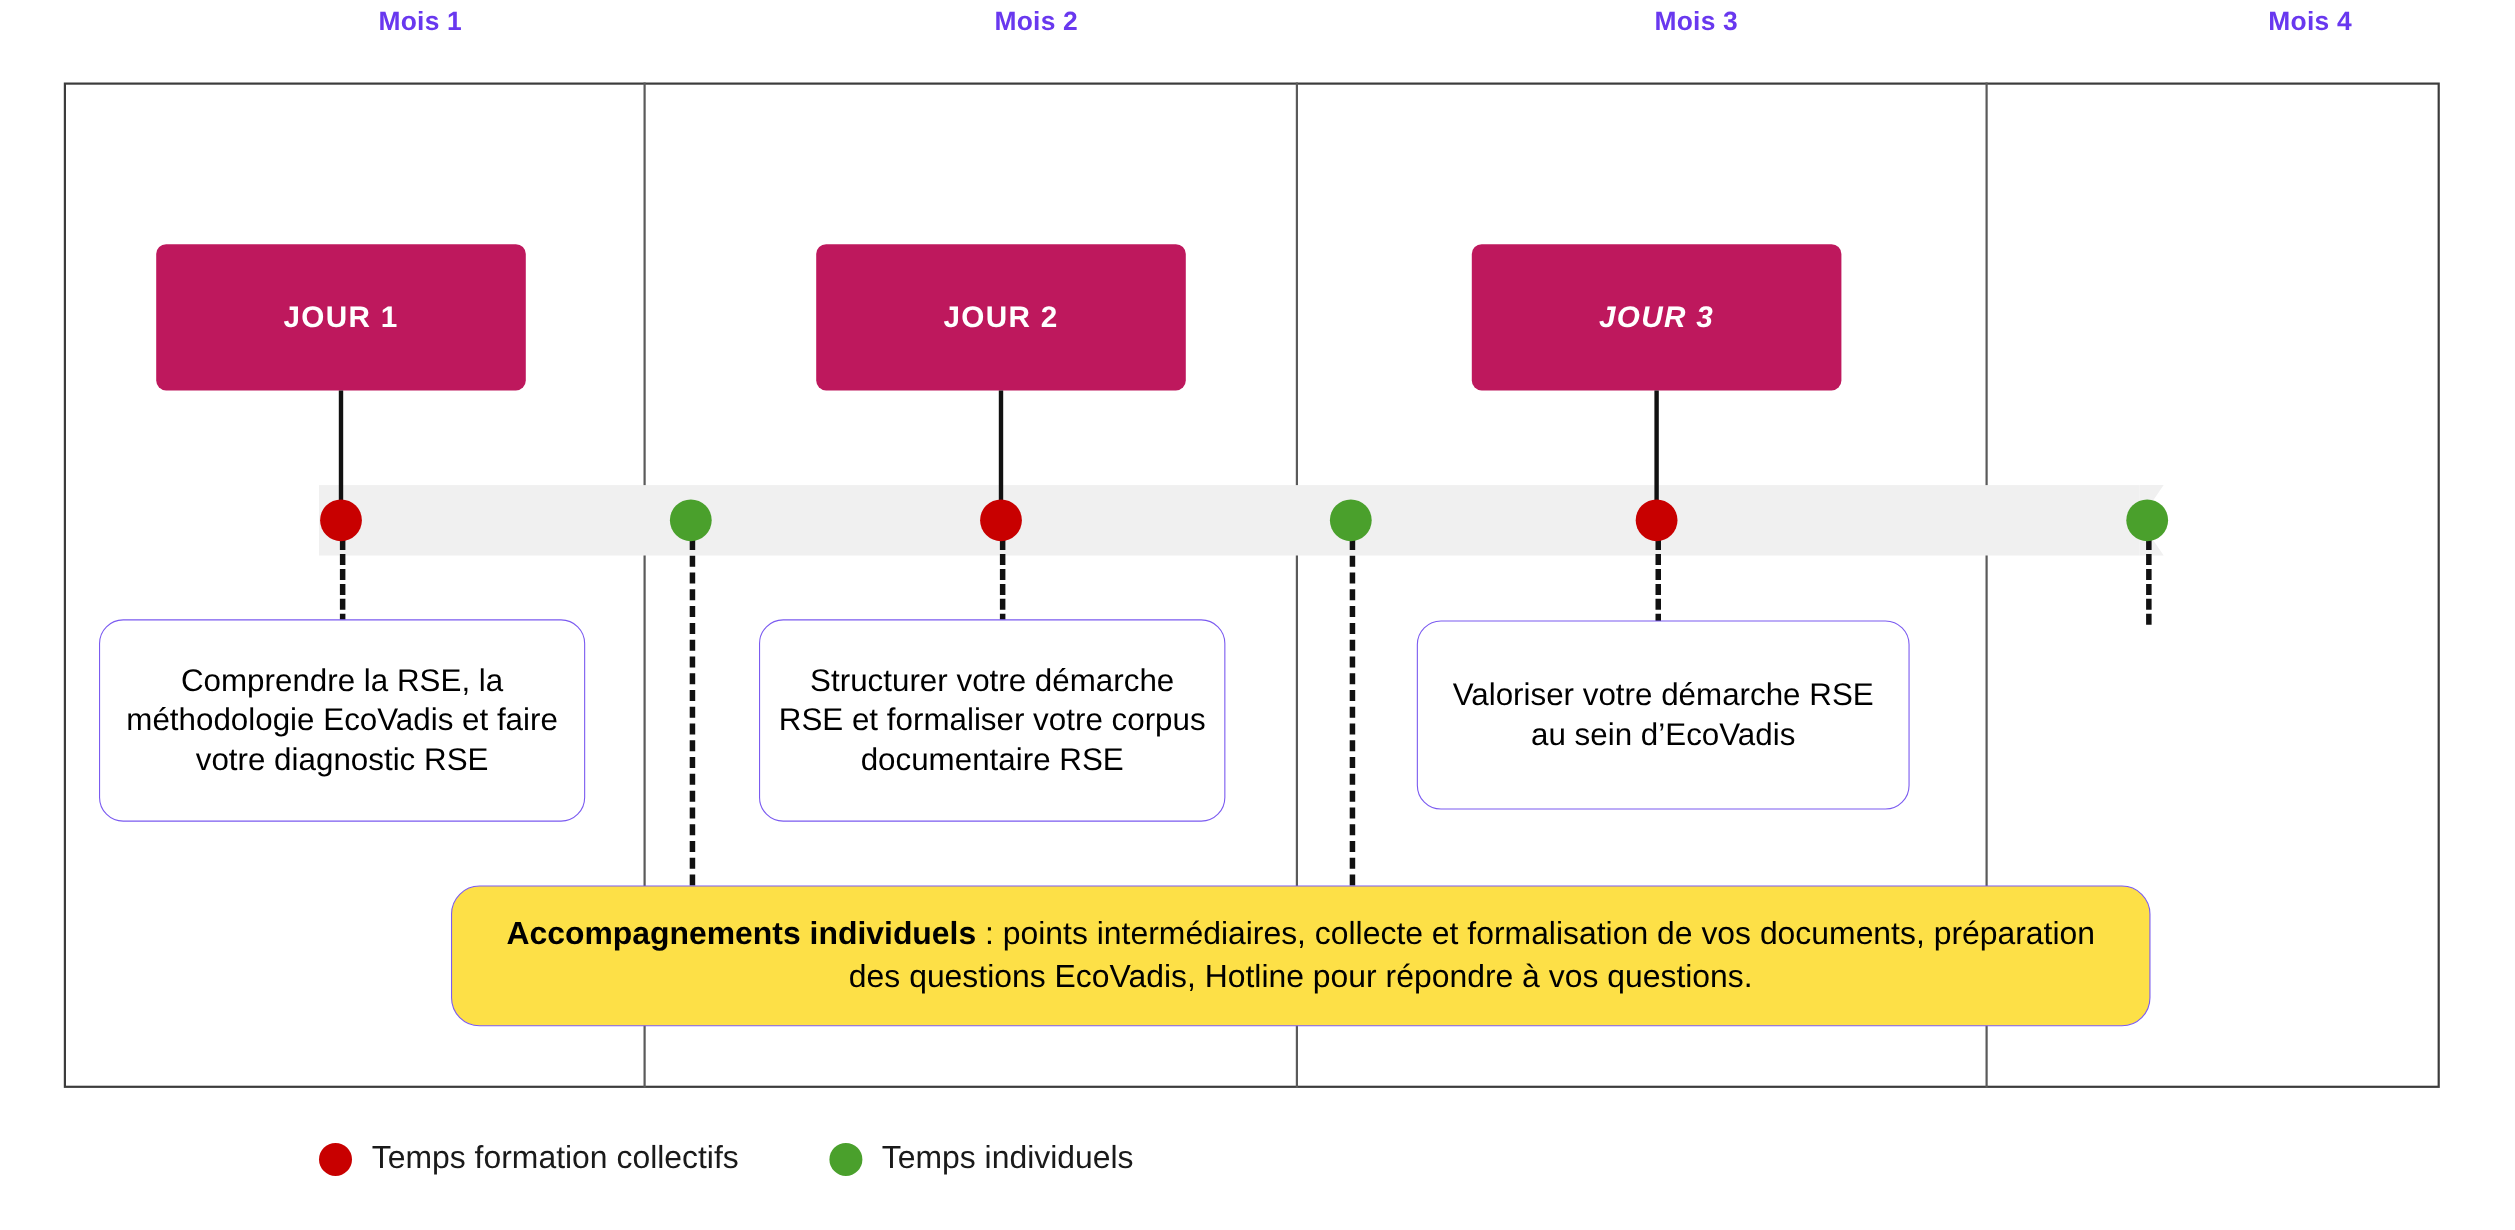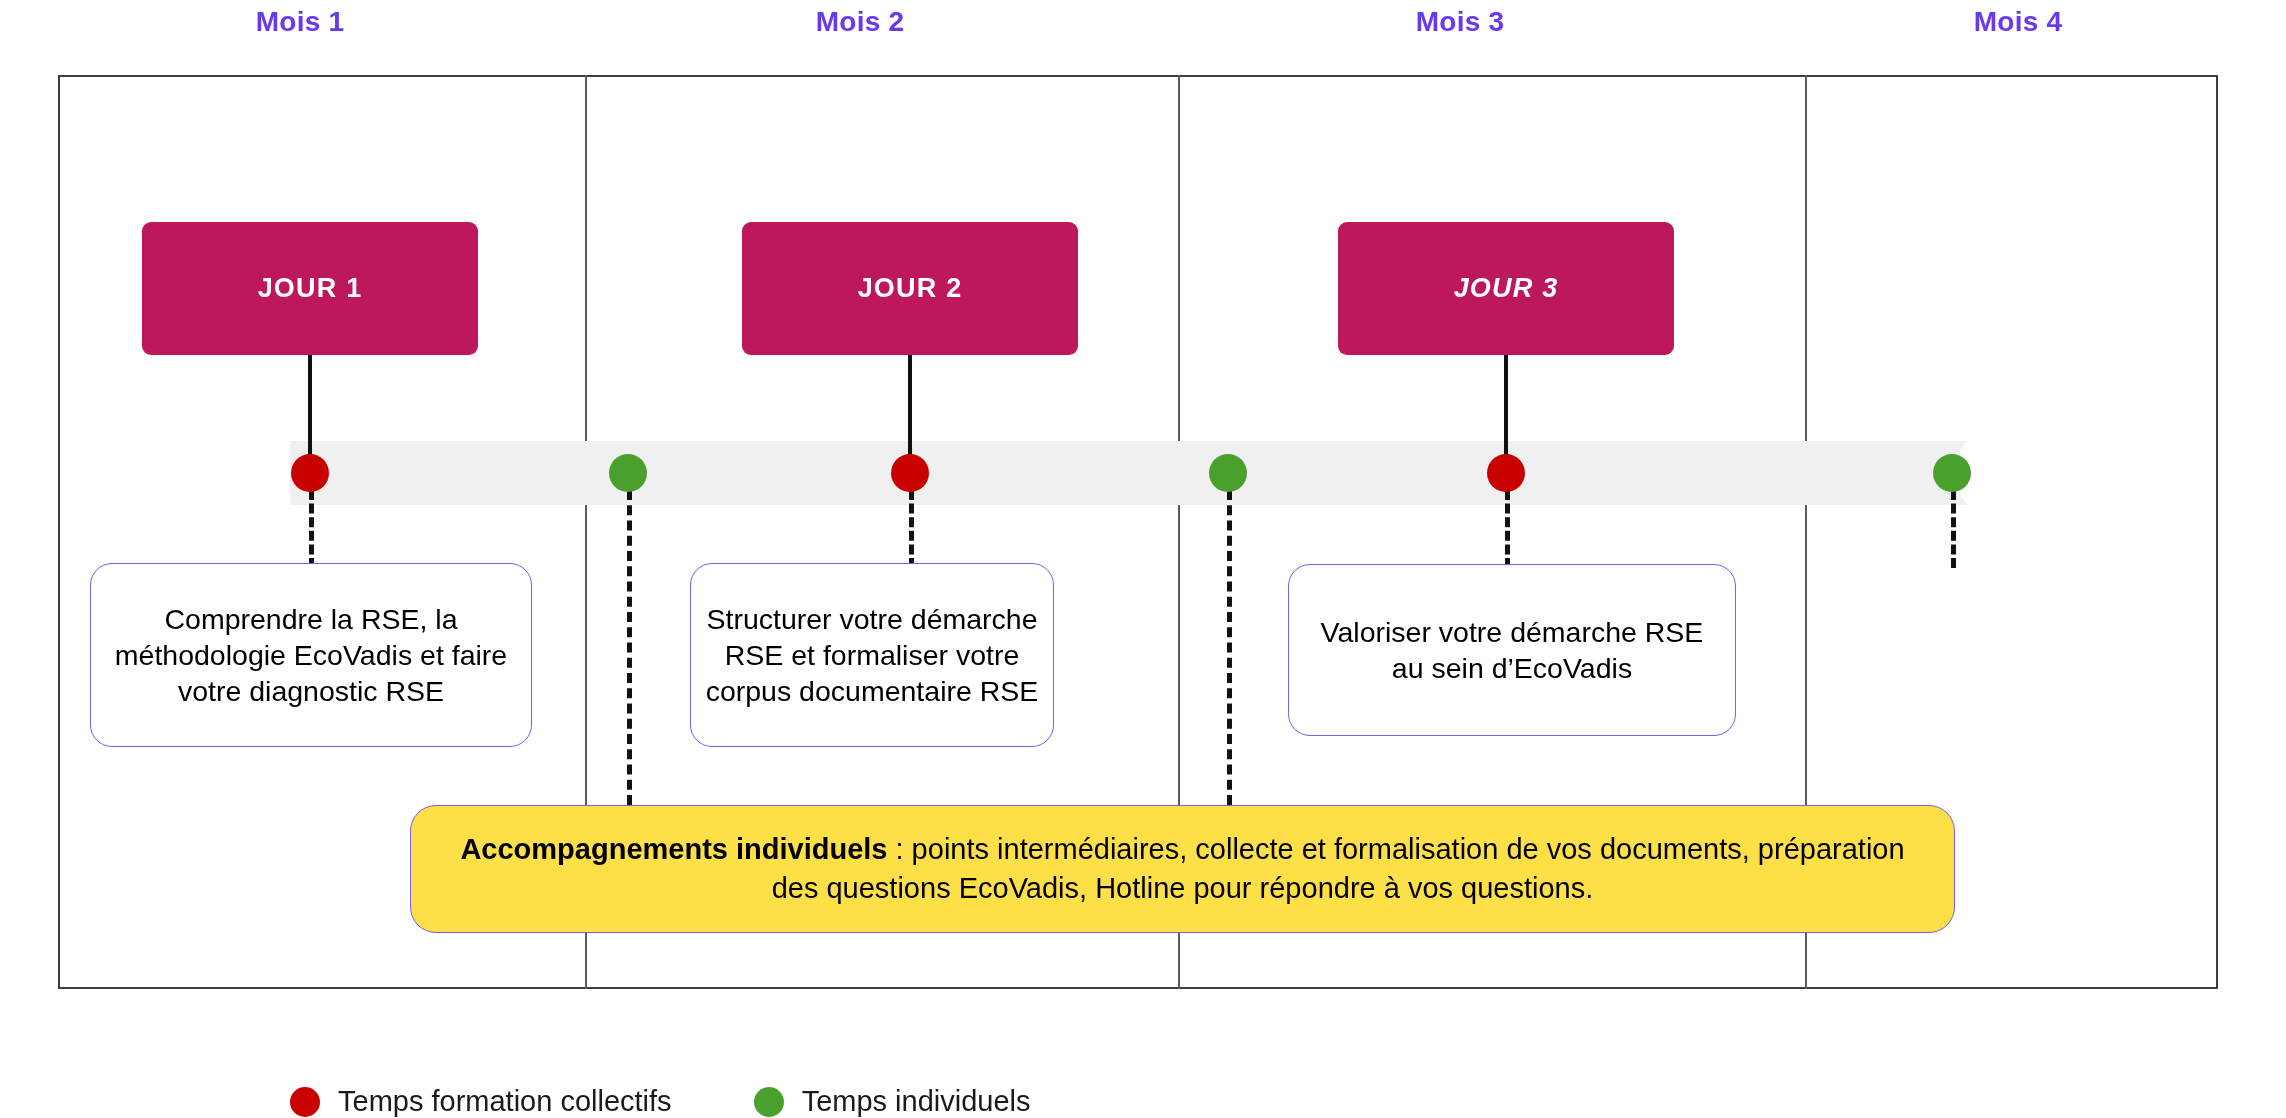--- a/index.html
+++ b/index.html
@@ -20,24 +20,24 @@
     position: absolute;
     left: 0; top: 0;
     width: 2286px;
     height: 1118px;
   }
 
   
   .month-label {
     position: absolute;
     top: 6px;
-    font-size: 28px;
+    font-size: 24px;
     font-weight: bold;
     color: #6938EF;
-    text-align: center;
+    text-align: right;
     letter-spacing: 0.2px;
     white-space: nowrap;
   }
 
   
   #frame {
     position: absolute;
     left: 58px;
     top: 75px;
     width: 2160px;
@@ -183,21 +183,20 @@
     position: absolute;
     left: 290px;
     top: 1037px;
     display: flex;
     align-items: center;
     gap: 0;
   }
   .legend-item {
     display: flex;
     align-items: center;
-    margin-top: 48px;
   }
   .legend-dot {
     width: 30px;
     height: 30px;
     border-radius: 50%;
     flex: 0 0 auto;
   }
   .legend-text {
     font-size: 29px;
     color: #1a1a1a;
@@ -250,21 +249,21 @@
   <div class="dot green" style="left:609px;  top:454px;"></div>
   <div class="dot red" style="left:891px;  top:454px;"></div>
   <div class="dot green" style="left:1209px; top:454px;"></div>
   <div class="dot red" style="left:1487px; top:454px;"></div>
   <div class="dot green" style="left:1933px; top:454px;"></div>
 
   <div class="text-card" style="left:90px; top:563px; width:442px; height:184px;">
     <div>Comprendre la RSE, la méthodologie EcoVadis et faire votre diagnostic RSE</div>
   </div>
 
-  <div class="text-card" style="left:690px; top:563px; width:364px; height:184px;">
+  <div class="text-card" style="left:690px; top:563px; width:424px; height:184px;">
     <div>Structurer votre démarche RSE et formaliser votre corpus documentaire RSE</div>
   </div>
 
   <div class="text-card" style="left:1288px; top:564px; width:448px; height:172px;">
     <div>Valoriser votre démarche RSE au sein d’EcoVadis</div>
   </div>
 
 
   <div id="banner">
     <div>

